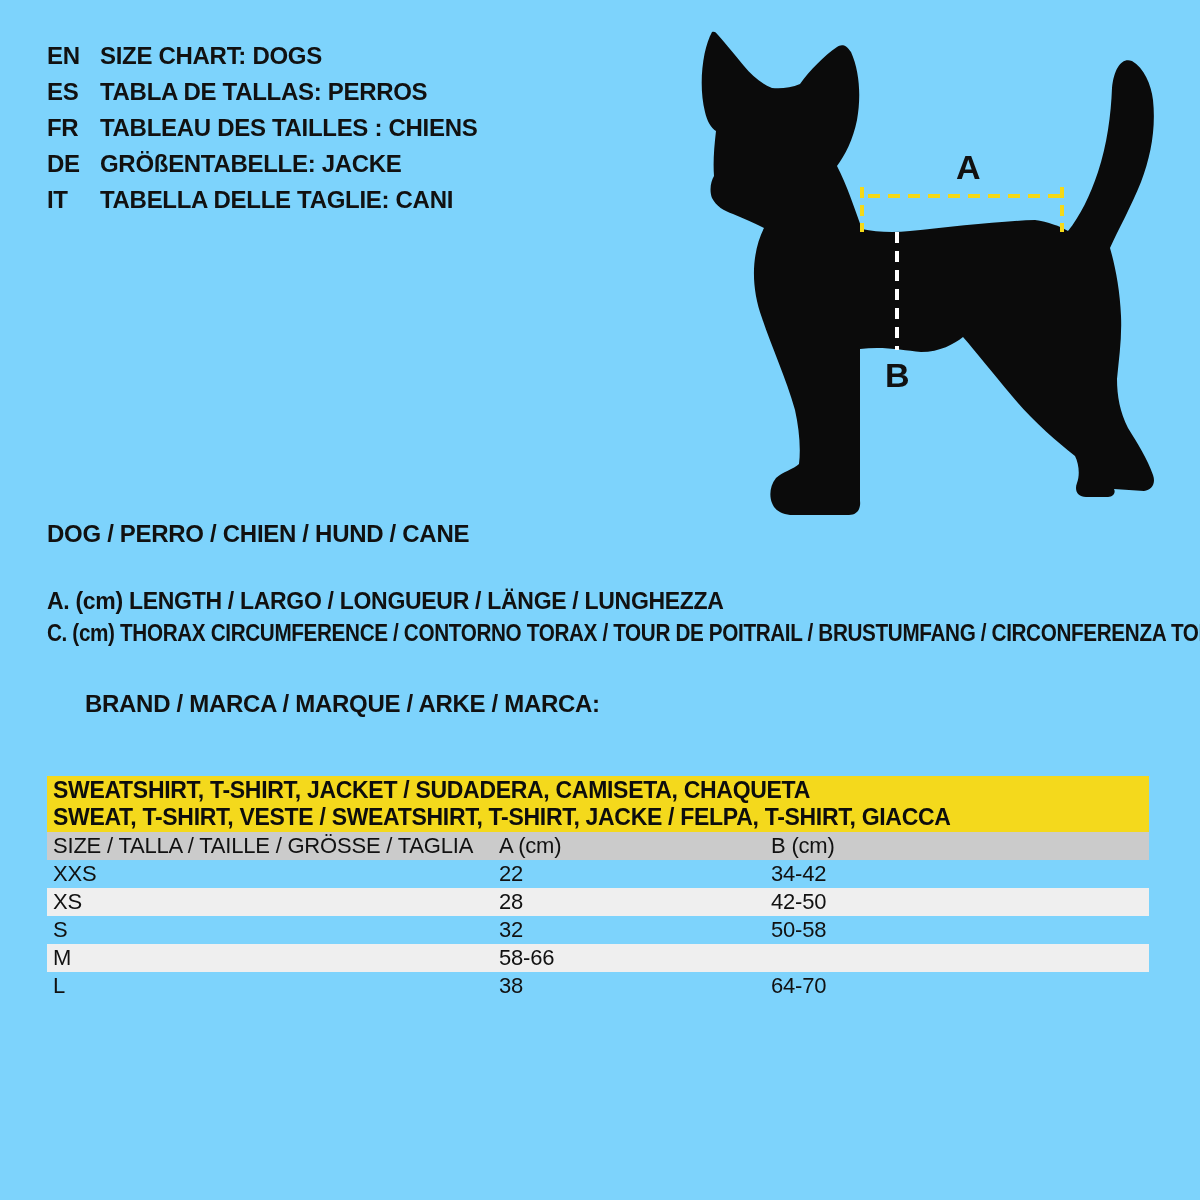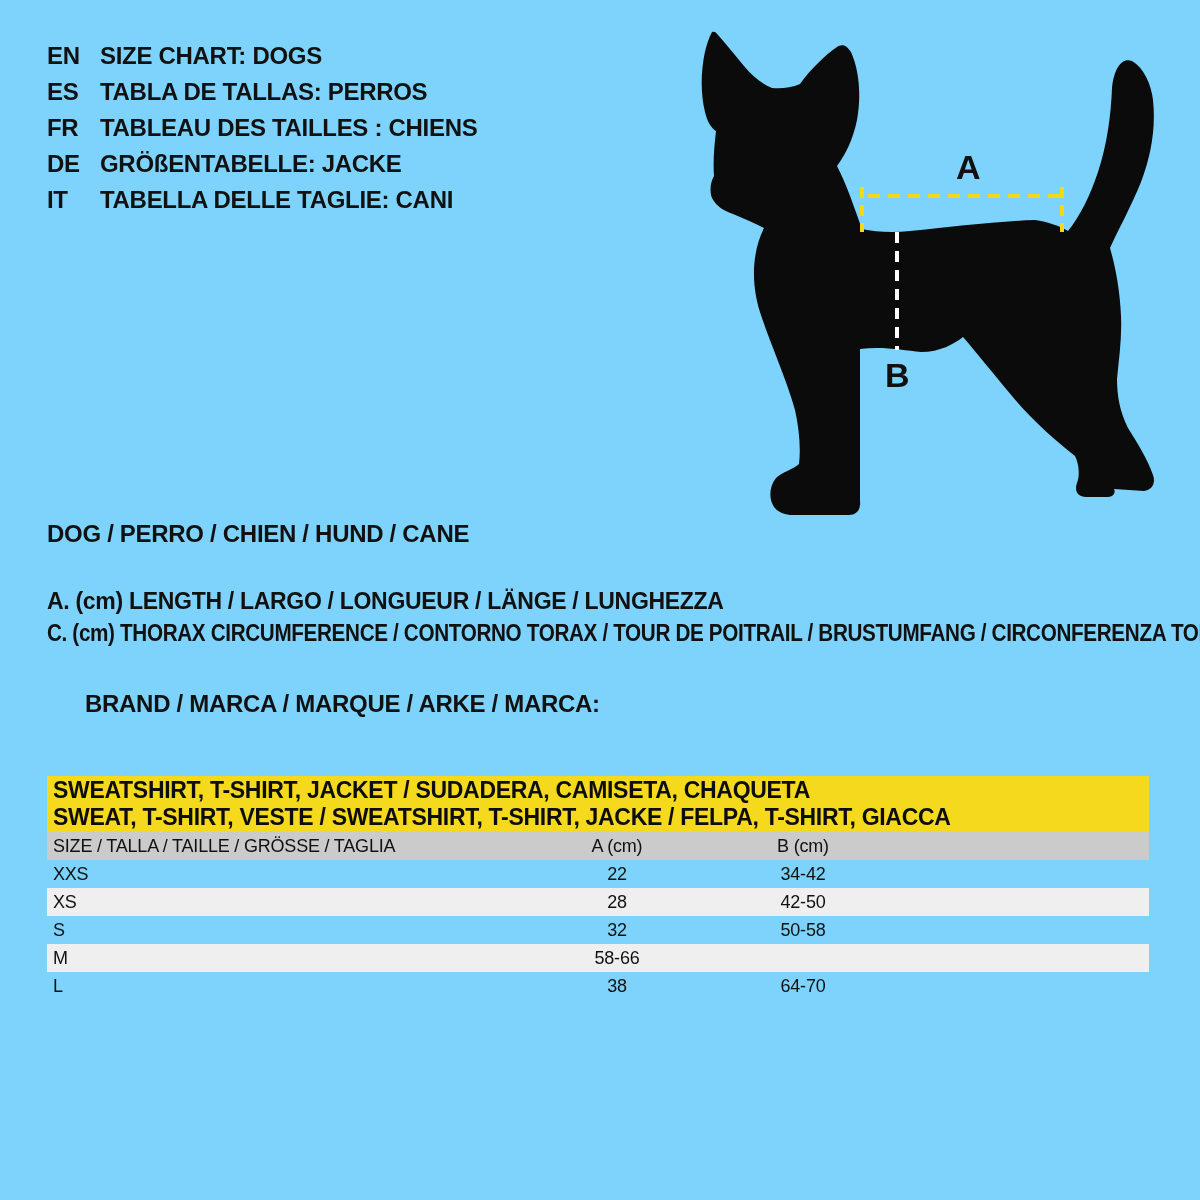--- a/index.html
+++ b/index.html
@@ -20,23 +20,23 @@
   .caption{position:absolute;left:47px;font-size:24px;line-height:30px;letter-spacing:-0.3px;font-weight:bold;margin-top:41px;}
   #dog-caption{top:478px;}
   .legend-line{position:absolute;left:47px;font-size:23px;line-height:30px;letter-spacing:-0.3px;font-weight:bold;white-space:nowrap;}
   #legend-a{top:586px;}
   #legend-c{top:618px;transform:scaleX(0.90);transform-origin:0 50%;letter-spacing:-0.4px;}
   #brand-line{position:absolute;left:47px;top:689px;font-size:24px;line-height:30px;letter-spacing:-0.3px;font-weight:bold;margin-left:38px;}
   
   #size-table{position:absolute;left:47px;top:776px;width:1102px;}
   #band{background:#F4D91C;height:56px;padding-top:1px;box-sizing:border-box;}
   .band-line{font-size:23px;line-height:27px;font-weight:bold;letter-spacing:-0.3px;padding-left:6px;white-space:nowrap;color:#0d0d0d;}
-  .trow{display:grid;grid-template-columns:440px 260px 112px 1fr;height:28px;line-height:28px;font-size:18px;letter-spacing:-0.2px;}
+  .trow{display:grid;grid-template-columns:440px 260px 112px 1fr;height:28px;line-height:28px;font-size:22px;letter-spacing:-0.2px;gap:12px;}
   .trow .c0{padding-left:6px;text-align:left;white-space:nowrap;}
-  .trow .c1,.trow .c2{text-align:center;}
+  .trow .c1,.trow .c2{}
   #thead{background:#CBCBCB;}
   .rowstripe{background:#EFEFEF;}
 </style>
 </head>
 <body>
 
 <div id="page">
 
   <div class="lang-block">
     <div class="lang-row">

